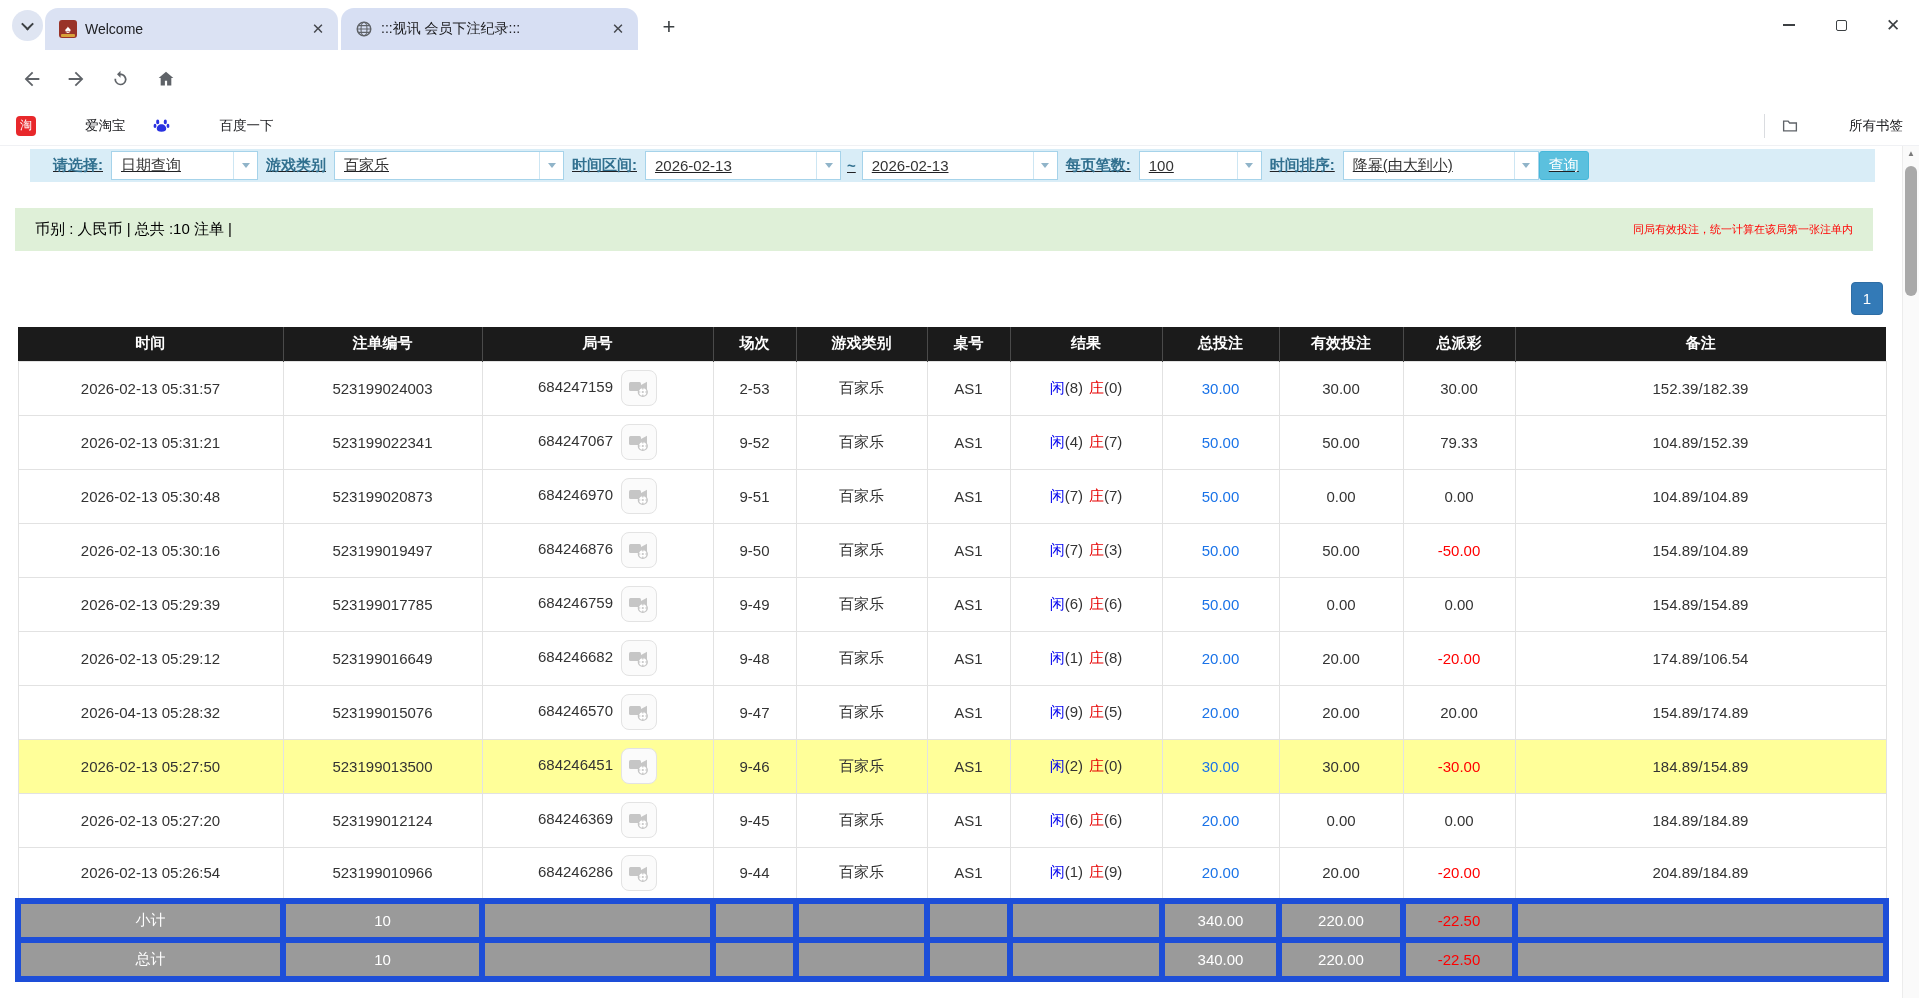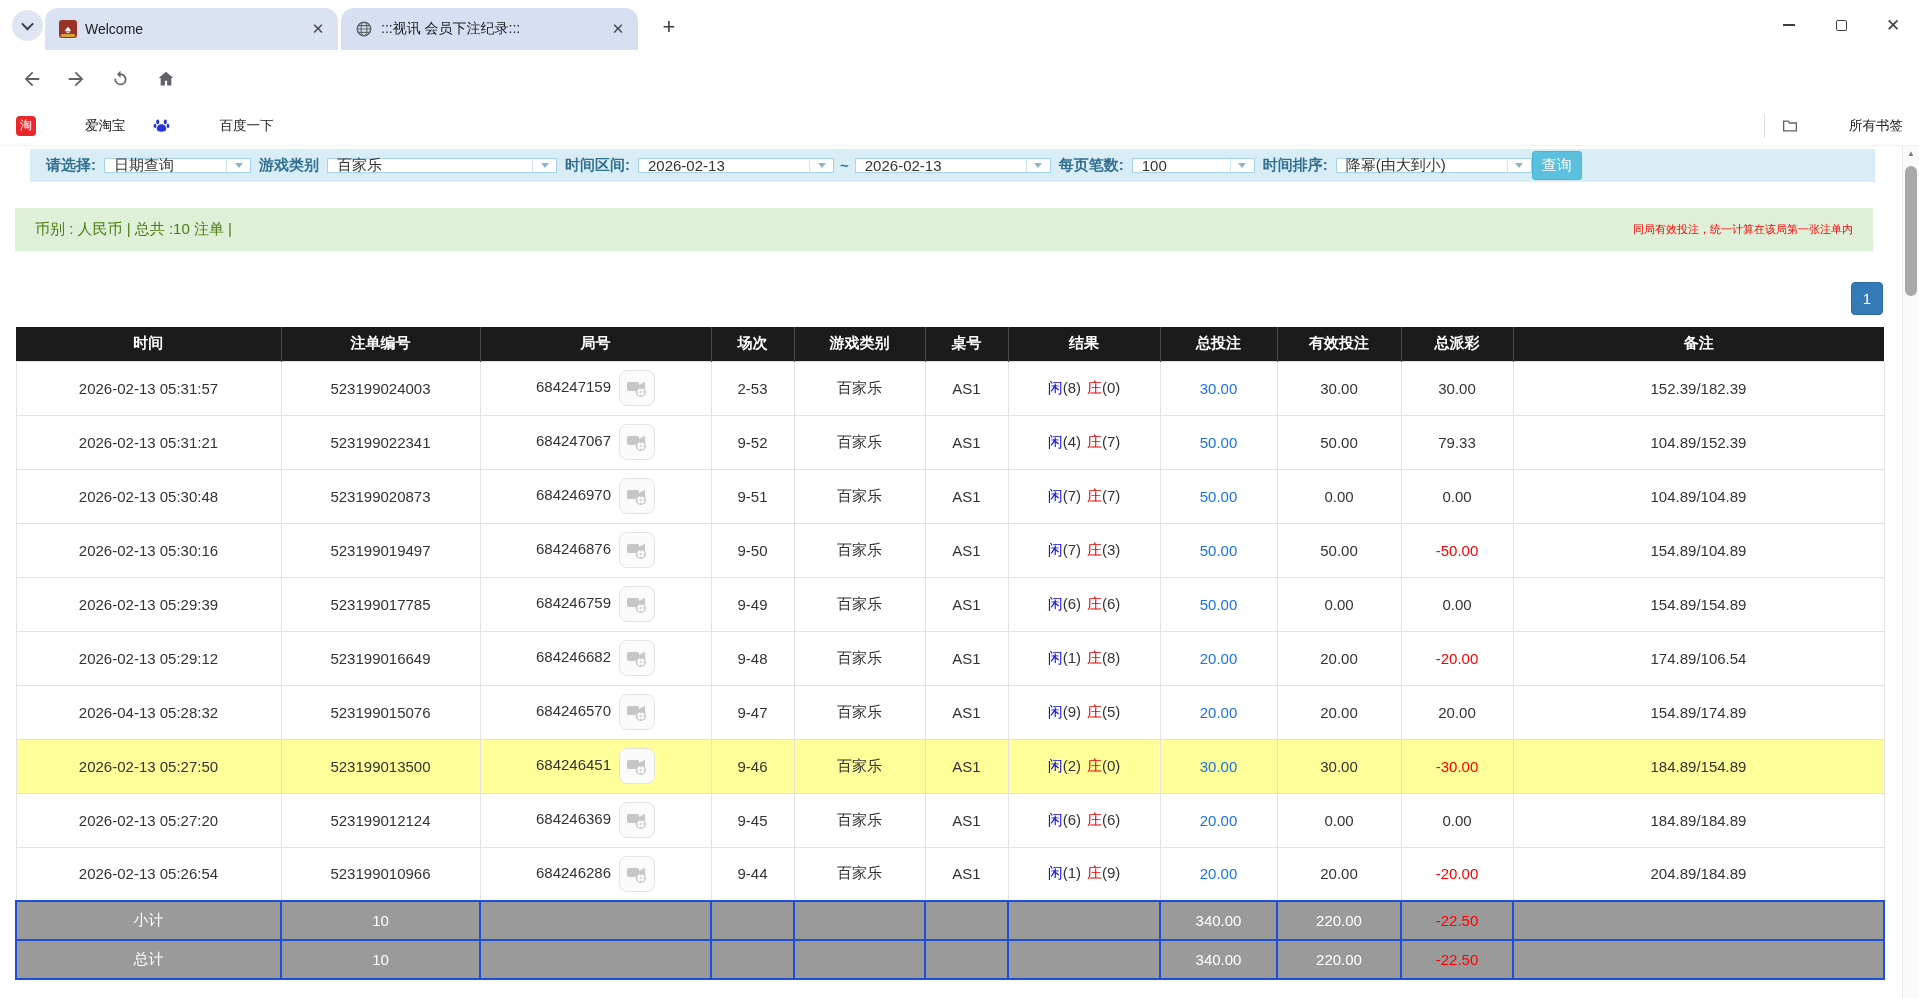--- a/index.html
+++ b/index.html
@@ -38,41 +38,41 @@
   
   .bookmarks { position:absolute; top:106px; left:0; width:1919px; height:40px; background:#fff; border-bottom:1px solid #f0f1f4; display:flex; align-items:center; padding:0 16px; }
   .bm { display:flex; align-items:center; gap:7px; margin-right:26px; cursor:pointer; }
   .bm-label { font-size:13.5px; color:#202124;margin-left:42px; }
   .tao-fav { width:20px; height:20px; background:#e8282b; border-radius:4px; color:#fff; font-size:12px; display:flex; align-items:center; justify-content:center; }
   .bm-right { margin-left:auto; display:flex; align-items:center; gap:8px; border-left:1px solid #dadce0; padding-left:16px; height:24px; cursor:pointer; }
 
   
   .page { position:absolute; top:146px; left:0; width:1919px; height:852px; background:#fff; }
 
-  .filterbar { position:absolute; top:3px; left:30px; width:1845px; height:33px; background:#d9edf7; display:flex; align-items:center; padding-left:8px; }
+  .filterbar { position:absolute; top:3px; left:30px; width:1845px; height:33px; background:#d9edf7; display:flex; align-items:center; padding-left:15px;text-decoration:underline; }
   .flabel { font-size:15px; font-weight:bold; color:#31708f; margin:0 8px; white-space:nowrap; }
-  .fsel { height:15px; background:#fff; border:1px solid #a6d3ea; display:flex; align-items:center; font-size:15px; color:#333; cursor:pointer; }
+  .fsel { height:29px; background:#fff; border:1px solid #a6d3ea; display:flex; align-items:center; font-size:15px; color:#333; cursor:pointer; }
   .fsel .txt { flex:1; padding-left:9px; white-space:nowrap; overflow:hidden; }
   .fsel .arr { width:24px; height:100%; border-left:1px solid #cde6f3; display:flex; align-items:center; justify-content:center; }
   .caret { width:0; height:0; border-left:4px solid transparent; border-right:4px solid transparent; border-top:5px solid #90b4c9; }
   .tilde { color:#31708f; font-weight:bold; margin:0 6px; font-size:15px; }
   .query-btn { height:29px; width:50px; background:#5bc0de; color:#fff; border:1px solid #46b8da; border-radius:3px; font-size:15px; cursor:pointer; }
 
   .infobar { position:absolute; top:62px; left:15px; width:1858px; height:43px; background:#dff0d8; display:flex; align-items:center; justify-content:space-between; padding:0 20px; }
-  .info-left { color:#4d7c0f; font-size:15px; }
+  .info-left { color:#000000; font-size:15px; }
   .info-right { color:#ff0000; font-size:11px; }
 
   .pager { position:absolute; top:136px; right:36px; width:32px; height:33px; background:#337ab7; border:1px solid #2e6da4; border-radius:4px; color:#fff; font-size:15px; display:flex; align-items:center; justify-content:center; cursor:pointer; }
 
   .bet-table { position:absolute; top:181px; left:15px; border-collapse:collapse; table-layout:fixed; width:1868px; }
   .bet-table thead th { background:#1b1b1b; color:#fff; height:34px; font-size:15px; font-weight:bold; text-align:center; border-right:1px solid #4a4a4a; }
   .bet-table thead th:last-child { border-right:none; }
   .bet-table tbody td { background:#fff; height:54px; text-align:center; font-size:15px; color:#333; border:1px solid #e2e2e2; vertical-align:middle; }
   .bet-table tr.hl td { background:#ffff99; }
-  .bet-table tfoot td { background:#9a9a9a; color:#fff; height:39px; text-align:center; font-size:15px; border:2px solid #1d4ed8; }
+  .bet-table tfoot td { background:#9a9a9a; color:#fff; height:39px; text-align:center; font-size:15px; border:6px solid #1d4ed8; }
   .bet-link { color:#1a73e8; cursor:pointer; }
   .res-p { color:#0000ee; }
   .res-b { color:#e60000; margin-left:6px; }
   .res-v { color:#333; }
   .neg { color:#ff0000 !important;margin-left:42px; }
   .cam-btn { display:inline-flex; align-items:center; justify-content:center; width:36px; height:36px; margin-left:8px; background:#fbfbfb; border:1px solid #e3e3e3; border-radius:8px; vertical-align:middle; cursor:pointer; }
 
   
   .scrollbar { position:absolute; top:146px; right:0; width:17px; height:852px; background:#fafafa; border-left:1px solid #ececec; }
   .sb-up { position:absolute; top:3px; left:0; width:16px; text-align:center; font-size:8px; color:#7a7a7a; }

